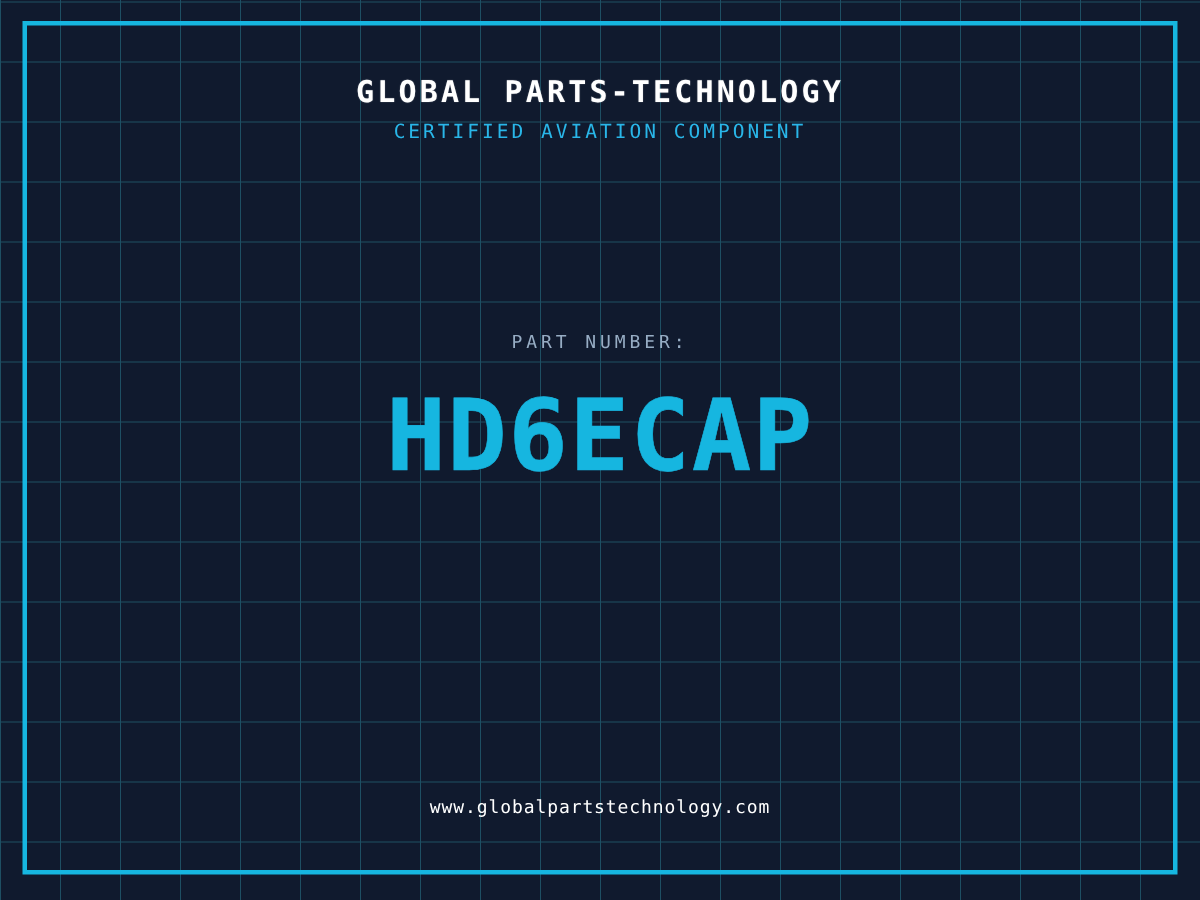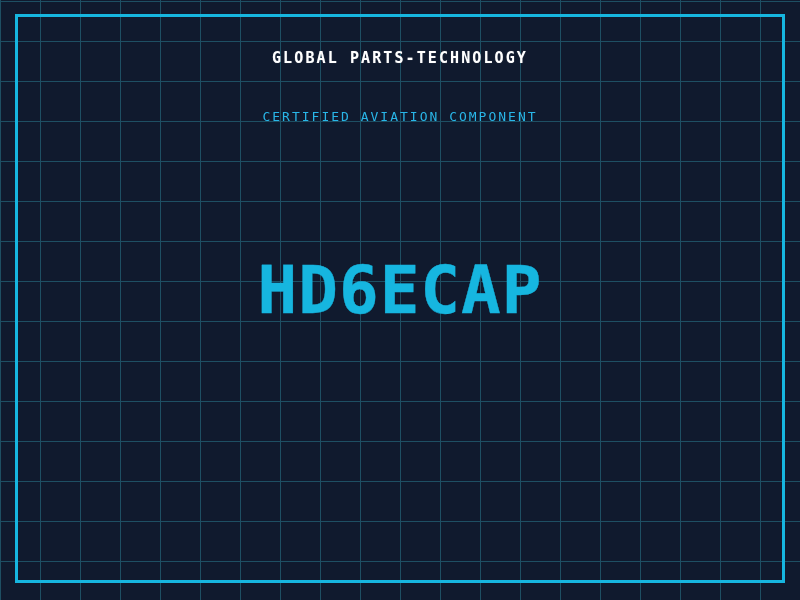--- a/index.html
+++ b/index.html
@@ -43,32 +43,31 @@
     position: absolute;
     left: 0;
     width: 800px;
     text-align: center;
     white-space: pre;
   }
 
   #title {
     top: 49px;
     color: #ffffff;
-    font-size: 15px;
+    font-size: 20px;
     letter-spacing: 2.1px;
     font-weight: bold;
     text-shadow: 0 0 1px rgba(255,255,255,0.35);
   }
 
   #subtitle {
     top: 81px;
     color: #29b6e8;
     font-size: 13px;
     letter-spacing: 2.0px;
-    margin-top: 28px;
   }
 
   #pn-label {
     top: 221px;
     color: #97adc4;
     font-size: 12px;
     letter-spacing: 2.6px;
   }
 
   #part-number {
@@ -93,17 +92,19 @@
 <body>
 
 <div id="card">
 
   <div id="frame"></div>
 
   <div id="title" class="center-text">GLOBAL PARTS-TECHNOLOGY</div>
 
   <div id="subtitle" class="center-text">CERTIFIED AVIATION COMPONENT</div>
 
+  <div id="pn-label" class="center-text">PART NUMBER:</div>
 
   <div id="part-number" class="center-text">HD6ECAP</div>
 
+  <div id="footer-url" class="center-text">www.globalpartstechnology.com</div>
 
 </div>
 
 </body></html>

